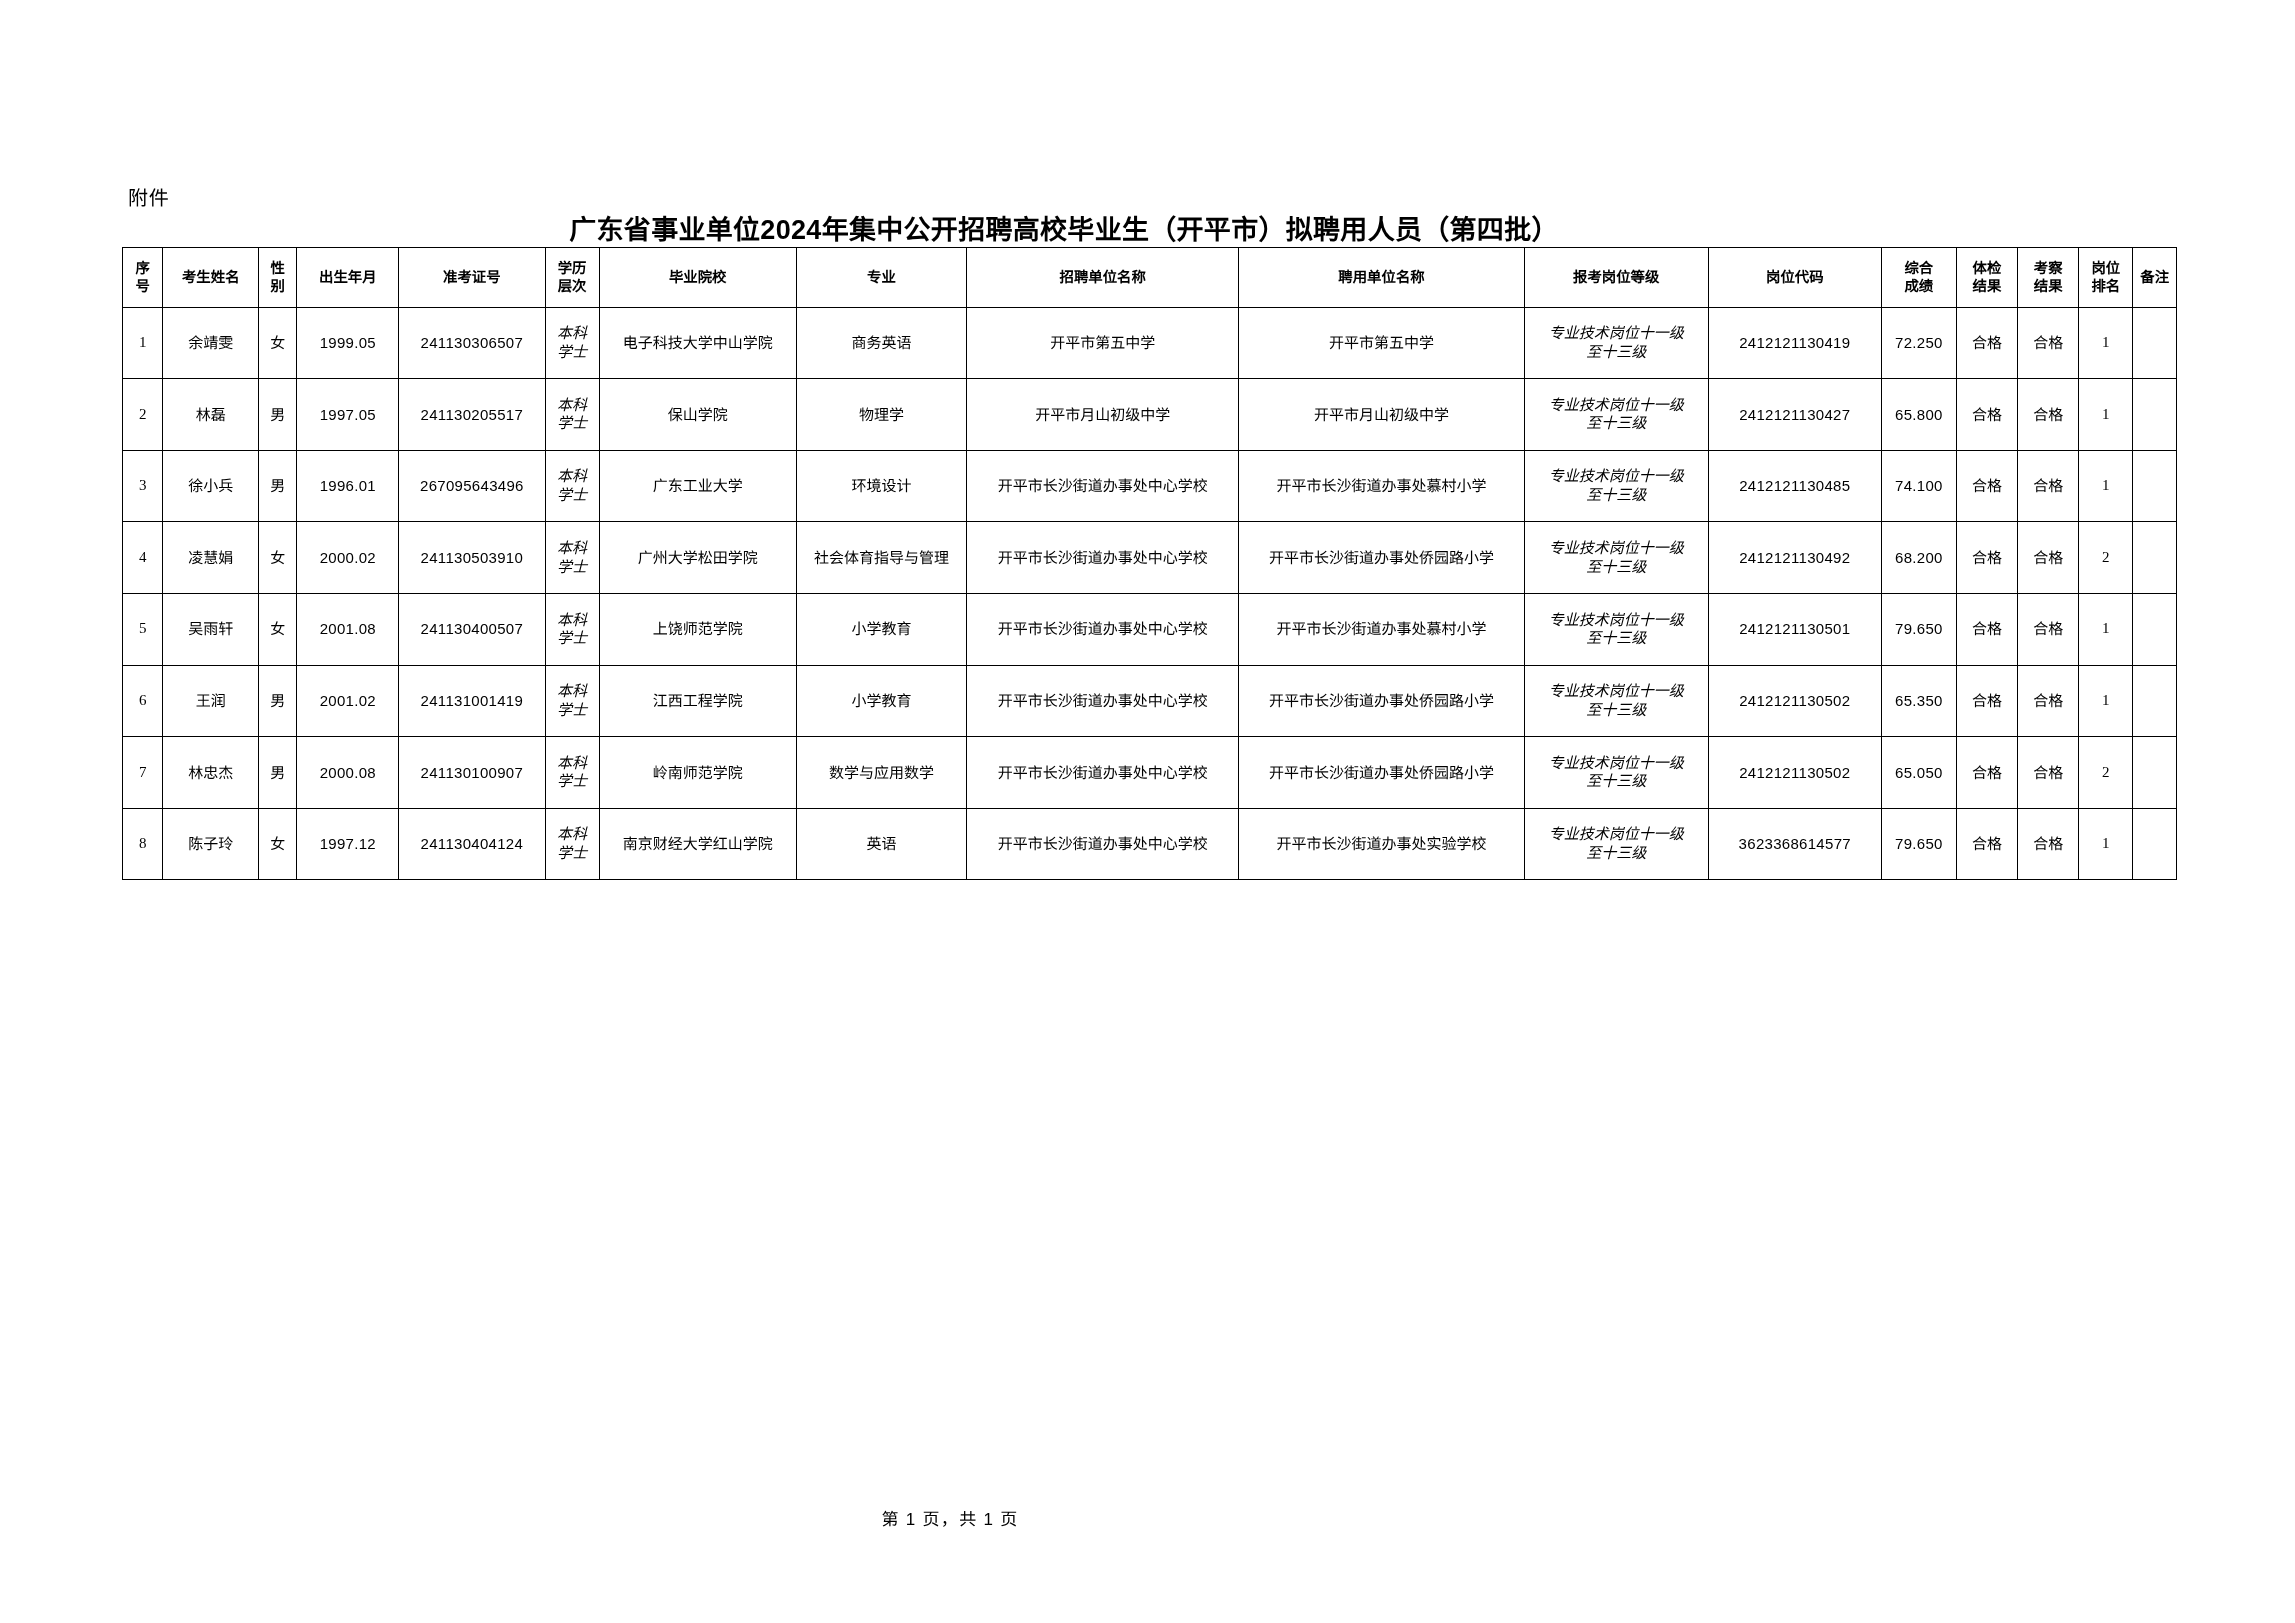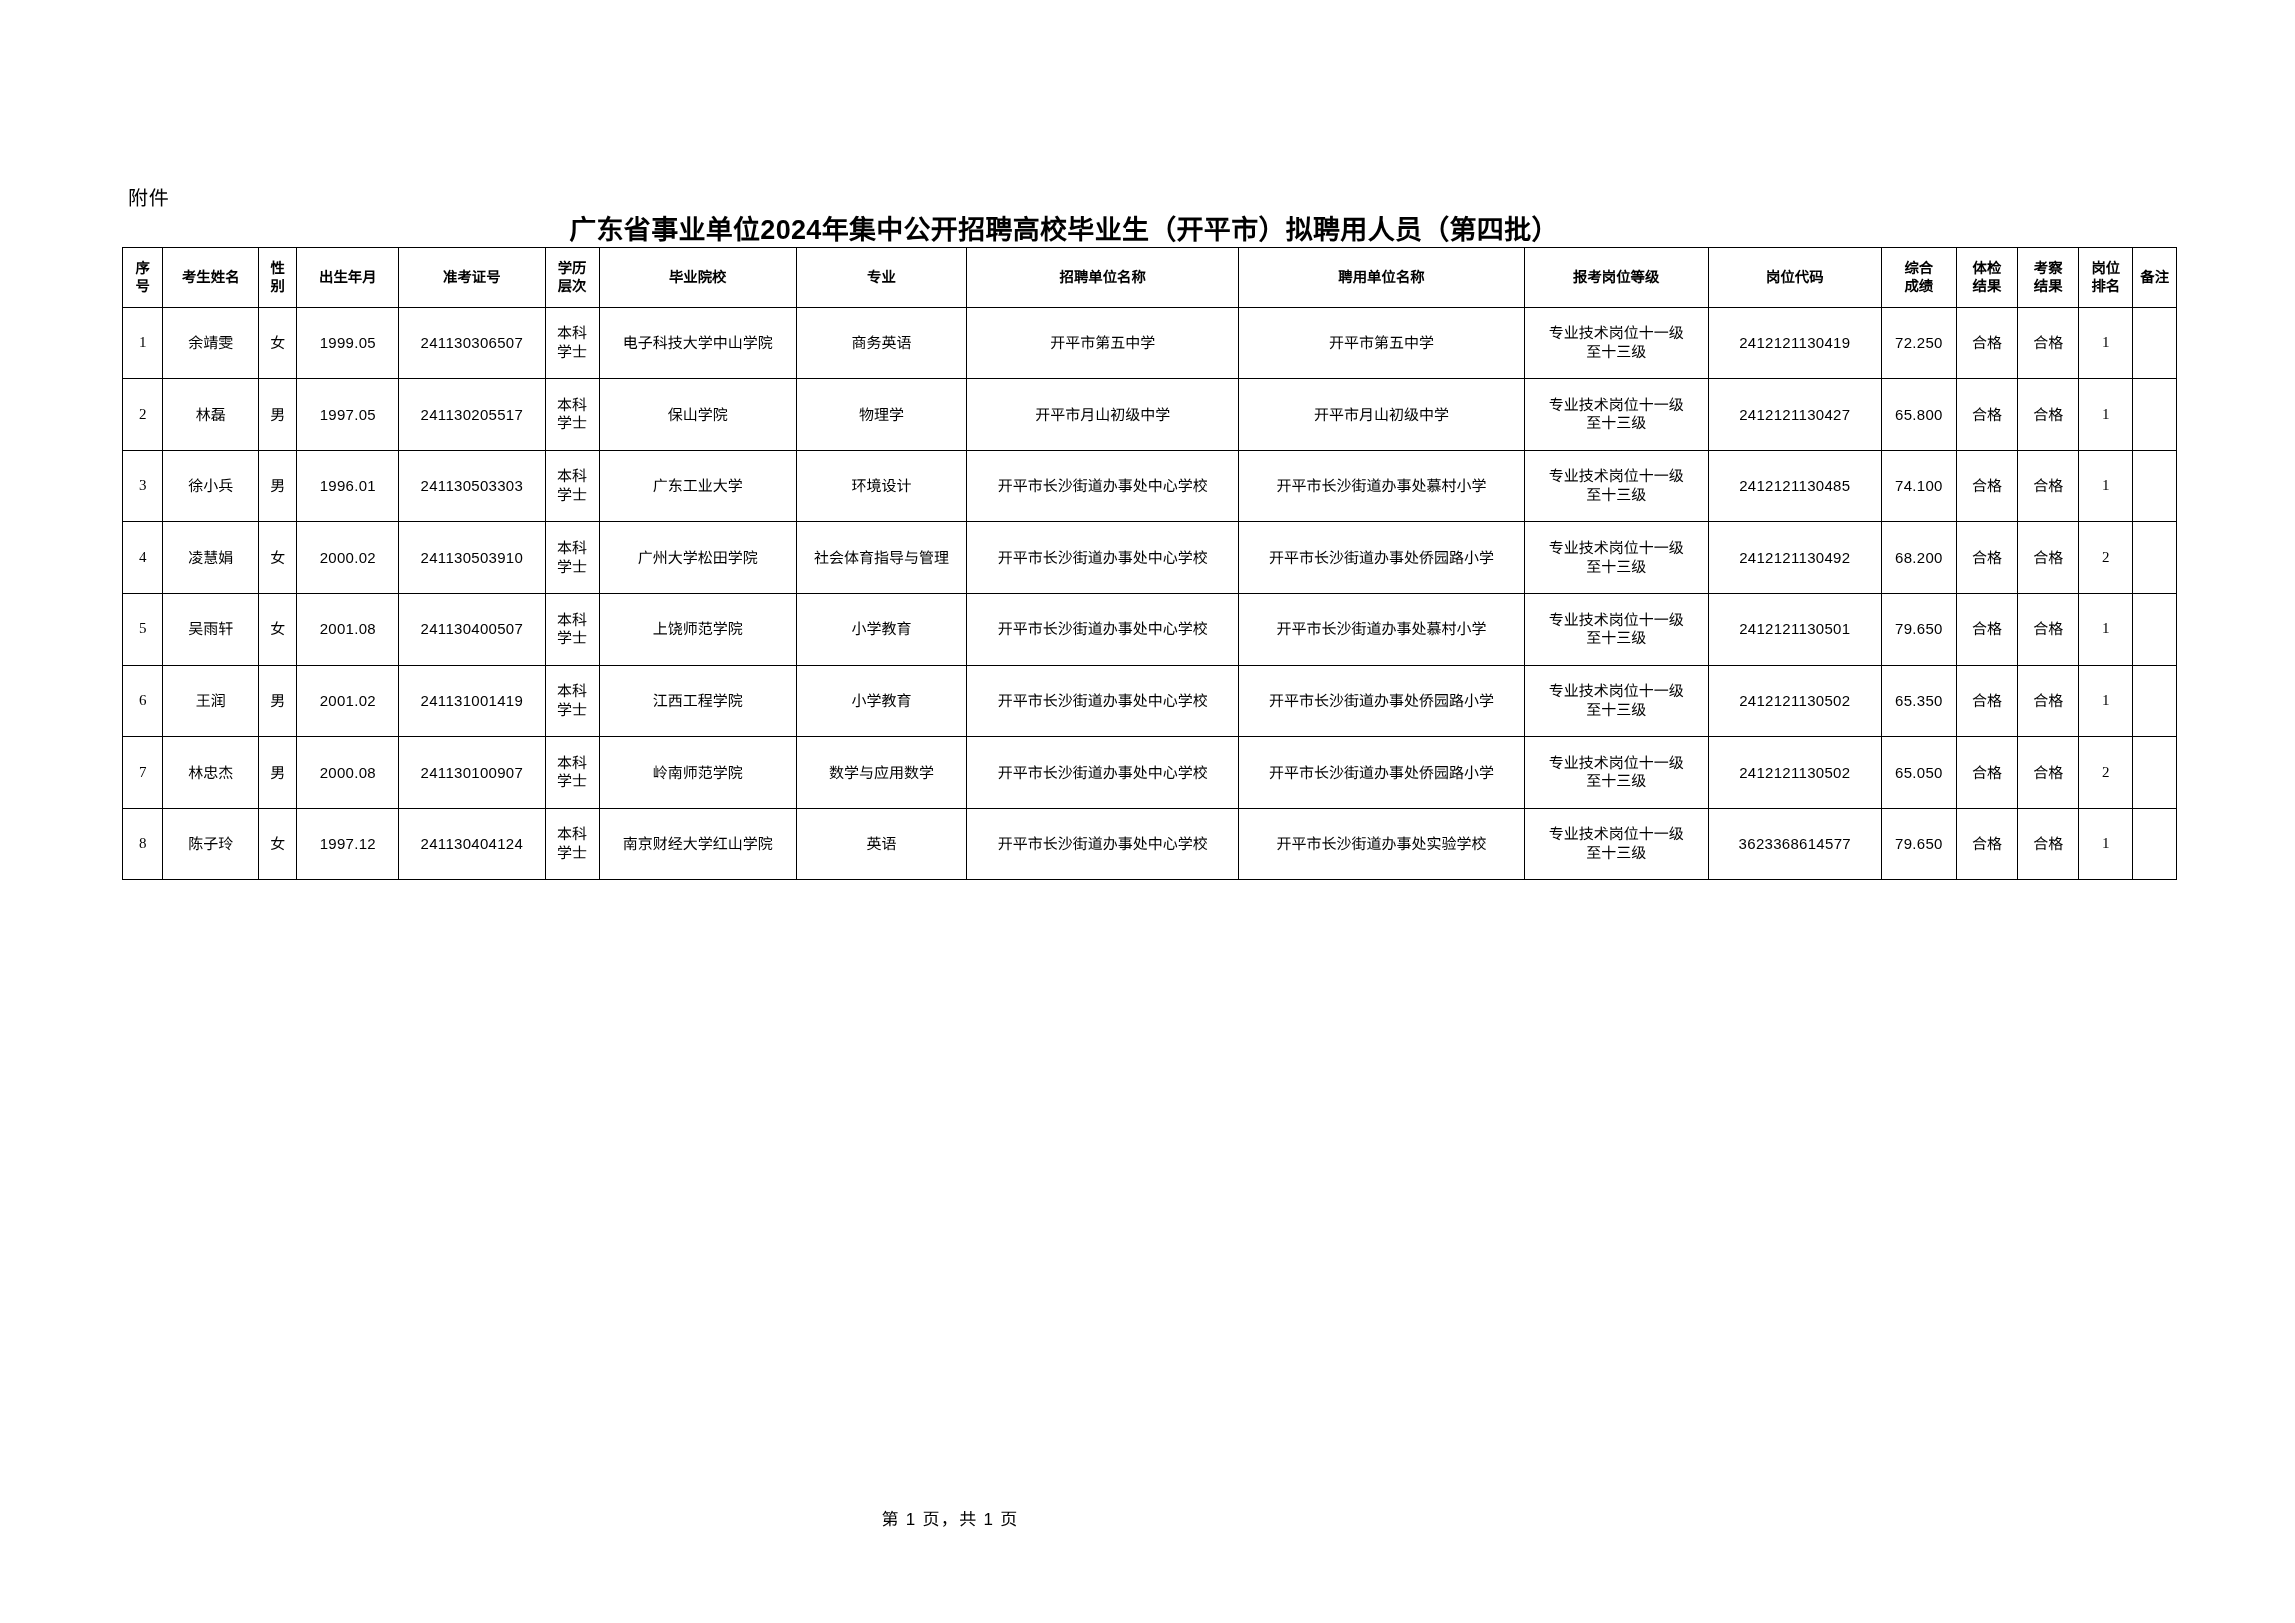--- a/index.html
+++ b/index.html
@@ -90,20 +90,21 @@
   }
   td.idx {
     font-family: "Liberation Serif", "DejaVu Serif", serif;
     font-size: 15.7px;
   }
   td.cn {
     font-size: 15px;
   }
   td.small-cn {
     font-size: 14.4px;
+    font-style: italic;
   }
   td.rank {
     font-family: "Liberation Serif", "DejaVu Serif", serif;
     font-size: 15.7px;
   }
   .two-line {
     display: block;
     line-height: 1.25;
   }
 
@@ -239,21 +240,21 @@
           <td class="cn">合格</td>
           <td class="cn">合格</td>
           <td class="rank">1</td>
           <td class="cn"></td>
         </tr>
         <tr>
           <td class="idx">3</td>
           <td class="cn">徐小兵</td>
           <td class="cn">男</td>
           <td class="num">1996.01</td>
-          <td class="num">241130503303</td>
+          <td class="num">267095643496</td>
           <td class="small-cn">
             <span class="two-line">本科</span>
             <span class="two-line">学士</span>
           </td>
           <td class="cn">广东工业大学</td>
           <td class="cn">环境设计</td>
           <td class="cn">开平市长沙街道办事处中心学校</td>
           <td class="cn">开平市长沙街道办事处慕村小学</td>
           <td class="small-cn">
             <span class="two-line">专业技术岗位十一级</span>

